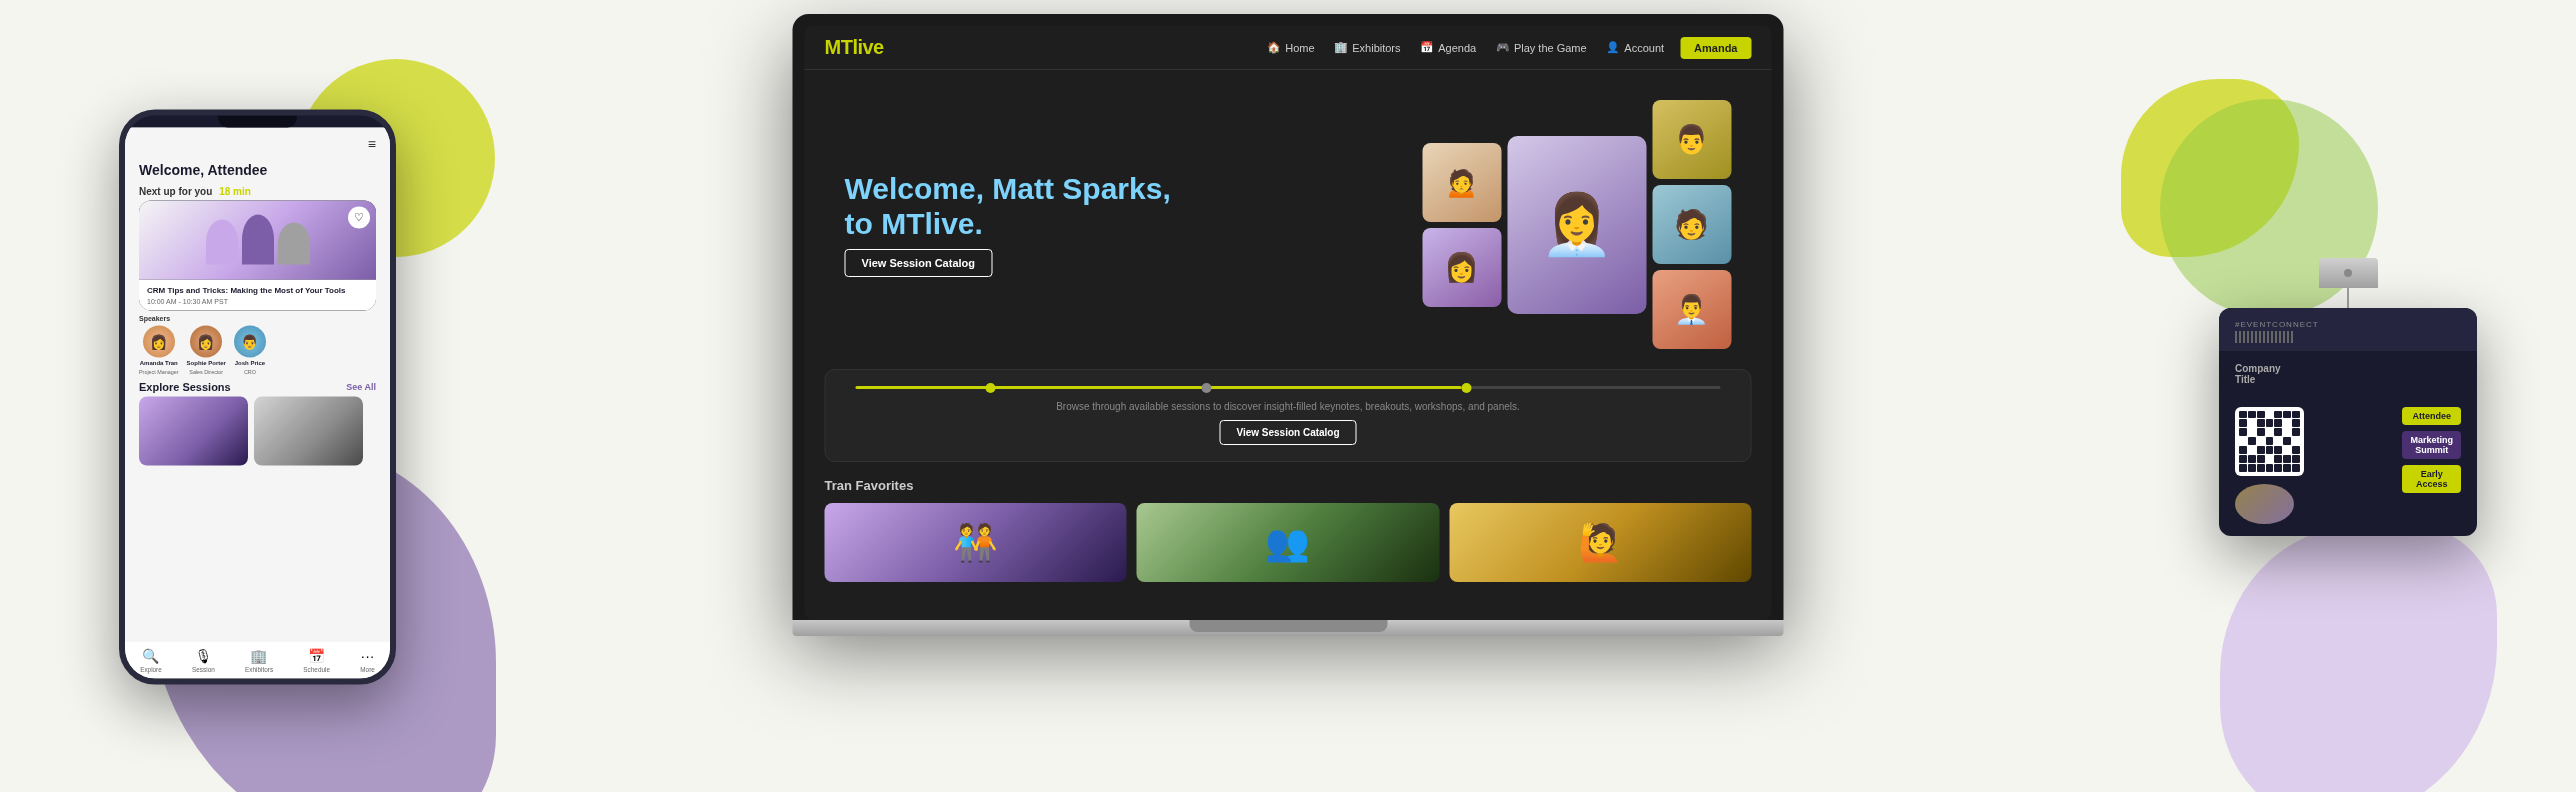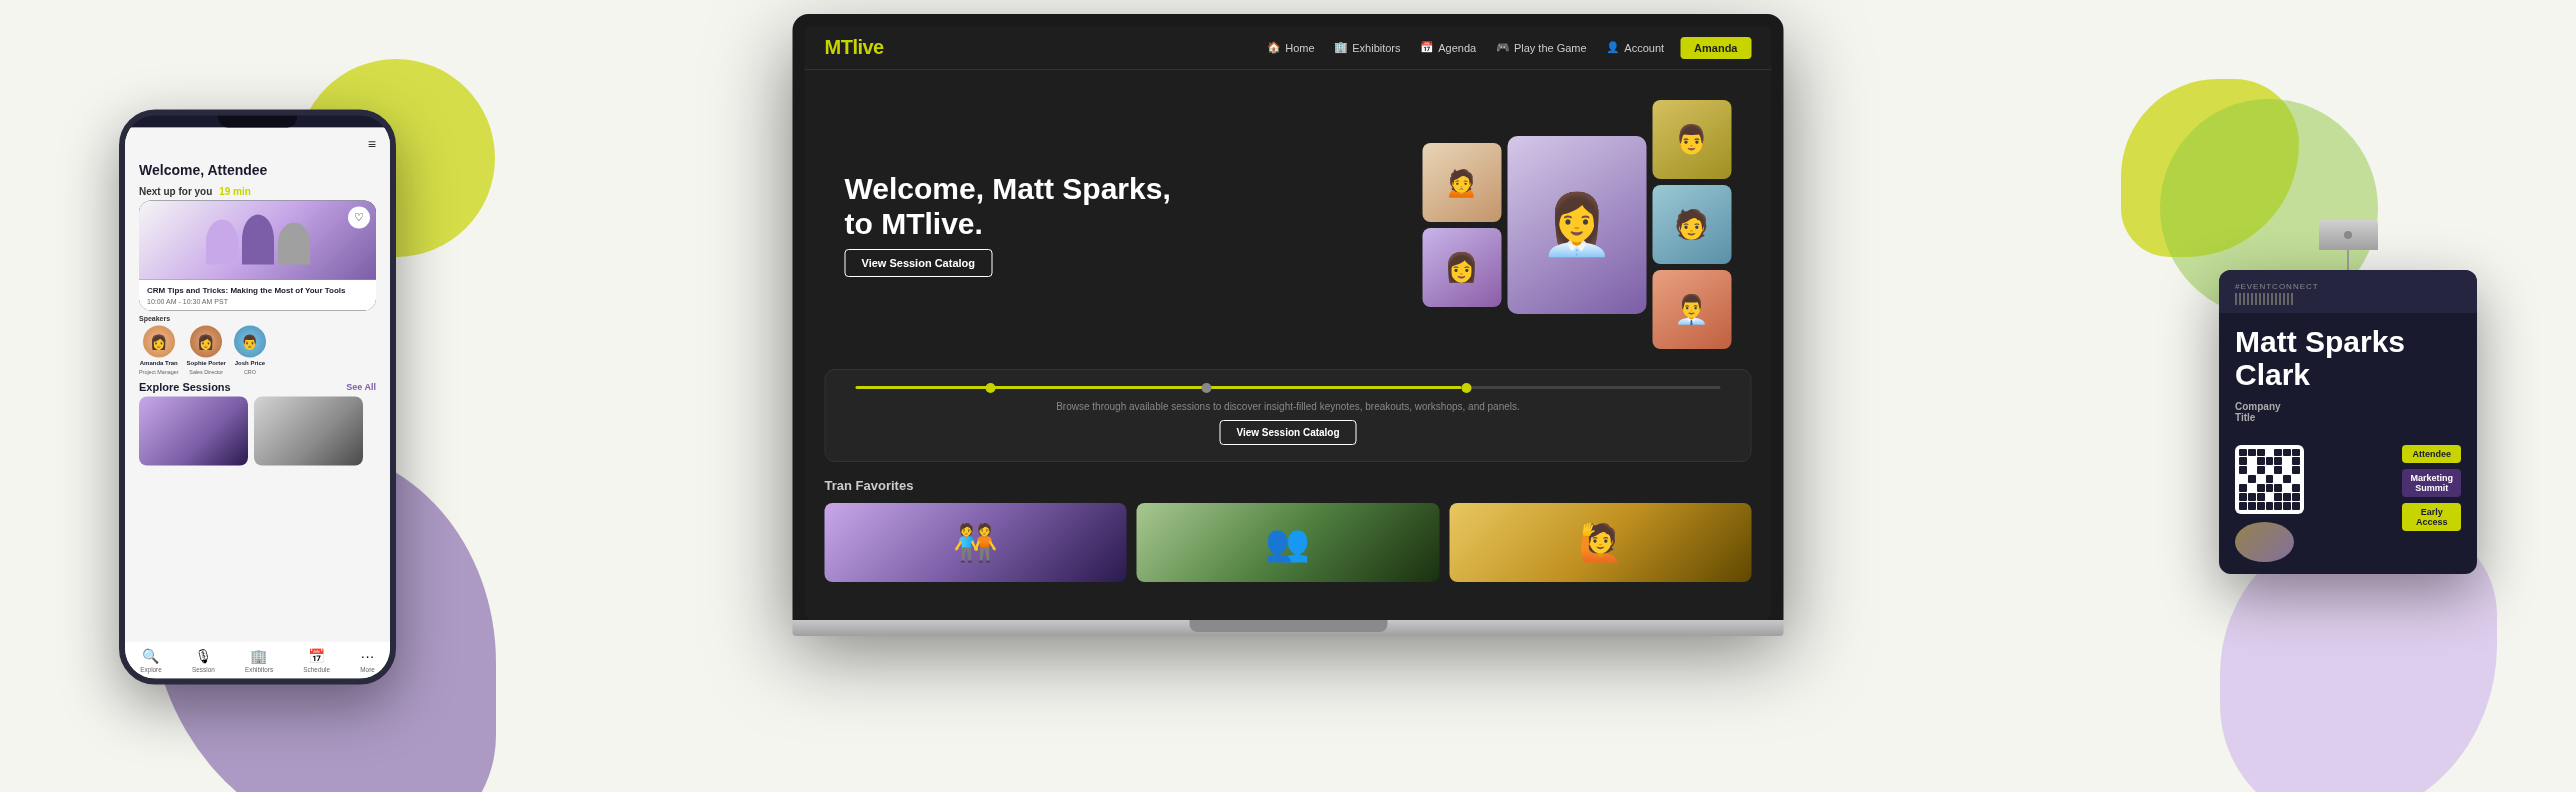--- a/index.html
+++ b/index.html
@@ -376,21 +376,21 @@
       min-height: 218px;
     }
 
     .hero-text {
       flex: 1;
     }
 
     .hero-title {
       font-size: 30px;
       font-weight: 800;
-      color: #ffffff;
+      color: #7dd3fc;
       line-height: 1.15;
       margin-bottom: 8px;
     }
 
     .hero-subtitle {
       font-size: 11px;
       color: #aaa;
       line-height: 1.6;
       margin-bottom: 16px;
       max-width: 258px;
@@ -769,21 +769,21 @@
       <div class="phone-screen">
 
         <div class="phone-header">
           <span class="hamburger-icon">≡</span>
         </div>
 
         <div class="phone-welcome">Welcome, Attendee</div>
 
         <div class="phone-section-label">
           <span>Next up for you</span>
-          <span style="color:#c8d400; margin-left:4px;">19 min</span>
+          <span style="color:#c8d400; margin-left:4px;">18 min</span>
         </div>
 
         <div class="phone-next-up">
           <div class="phone-next-up-image">
             <div class="people-silhouettes">
               <div class="silhouette silhouette-1"></div>
               <div class="silhouette silhouette-2"></div>
               <div class="silhouette silhouette-3"></div>
             </div>
             <div class="heart-btn">
@@ -963,21 +963,20 @@
     </div>
     <div class="lanyard-string"></div>
     <div class="badge">
       <div class="badge-top">
         <div class="badge-event-tag">#EVENTCONNECT</div>
         <div class="badge-code-row">
           <div class="badge-barcode"></div>
         </div>
       </div>
       <div class="badge-main">
-        <div class="badge-name">Matt Sparks<br>Clark</div>
         <div class="badge-company">Company<br>Title</div>
       </div>
       <div class="badge-bottom">
         <div class="badge-left">
 
           <div class="badge-qr">
 
             <div class="qr-cell"></div>
               <div class="qr-cell"></div>
               <div class="qr-cell"></div>

